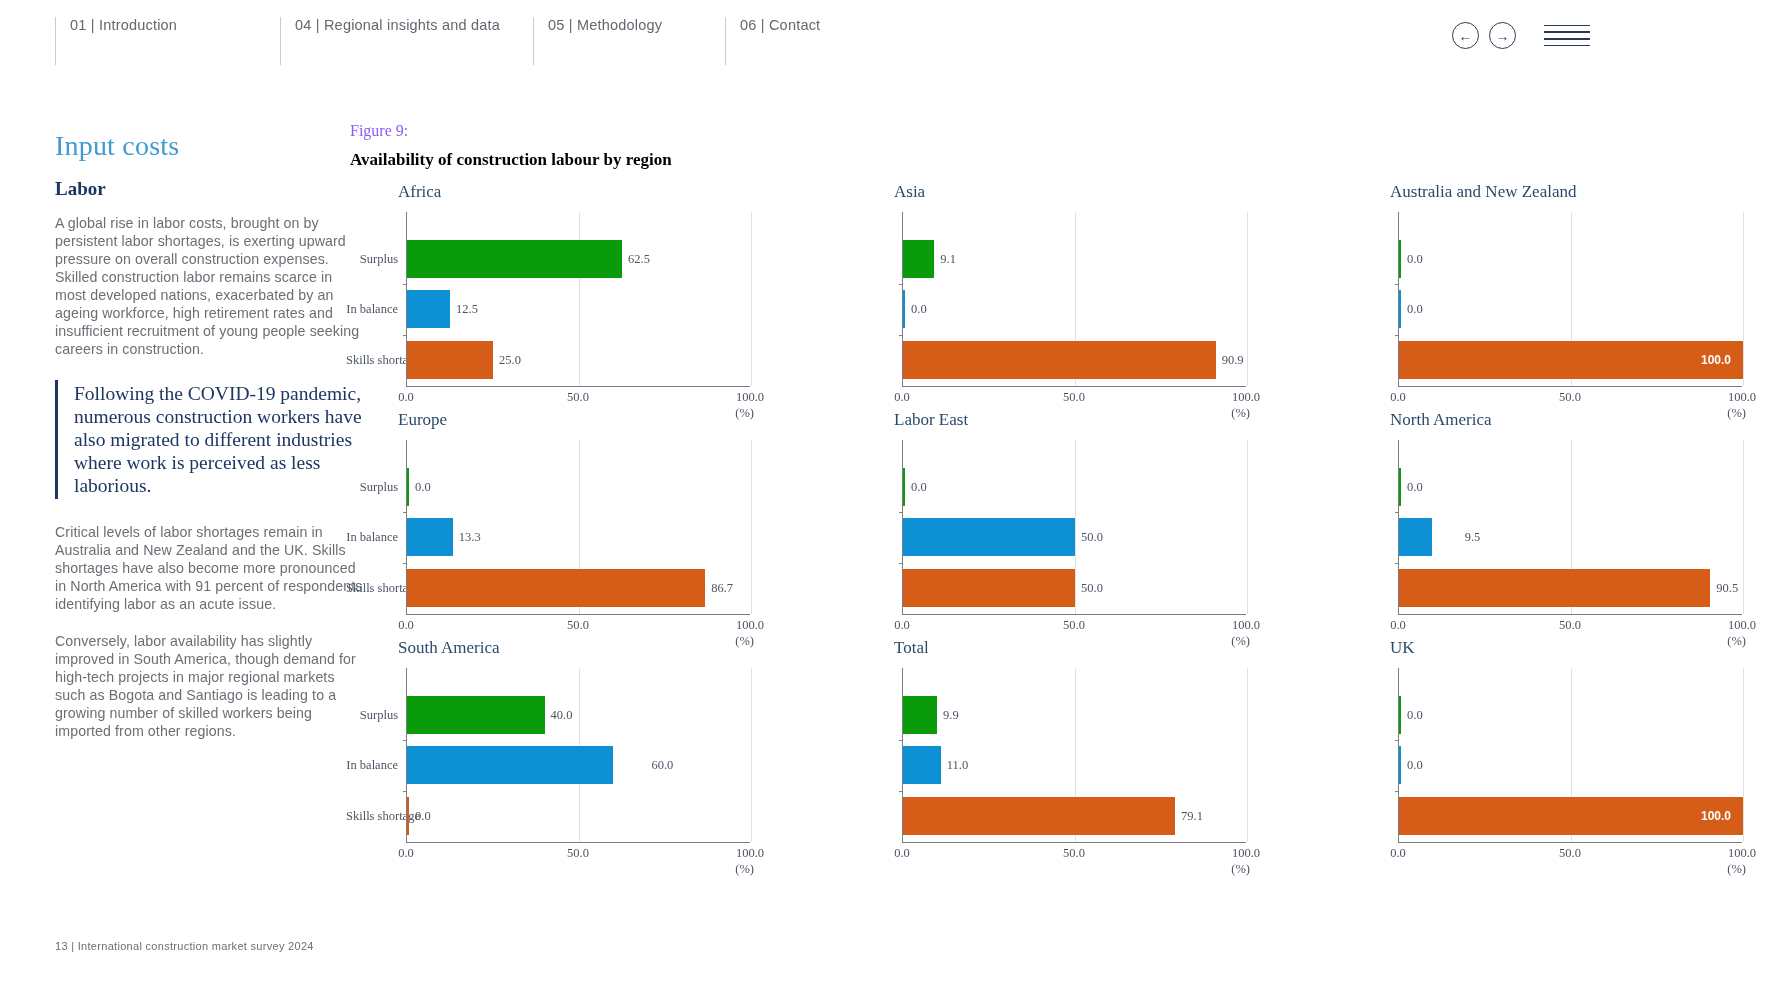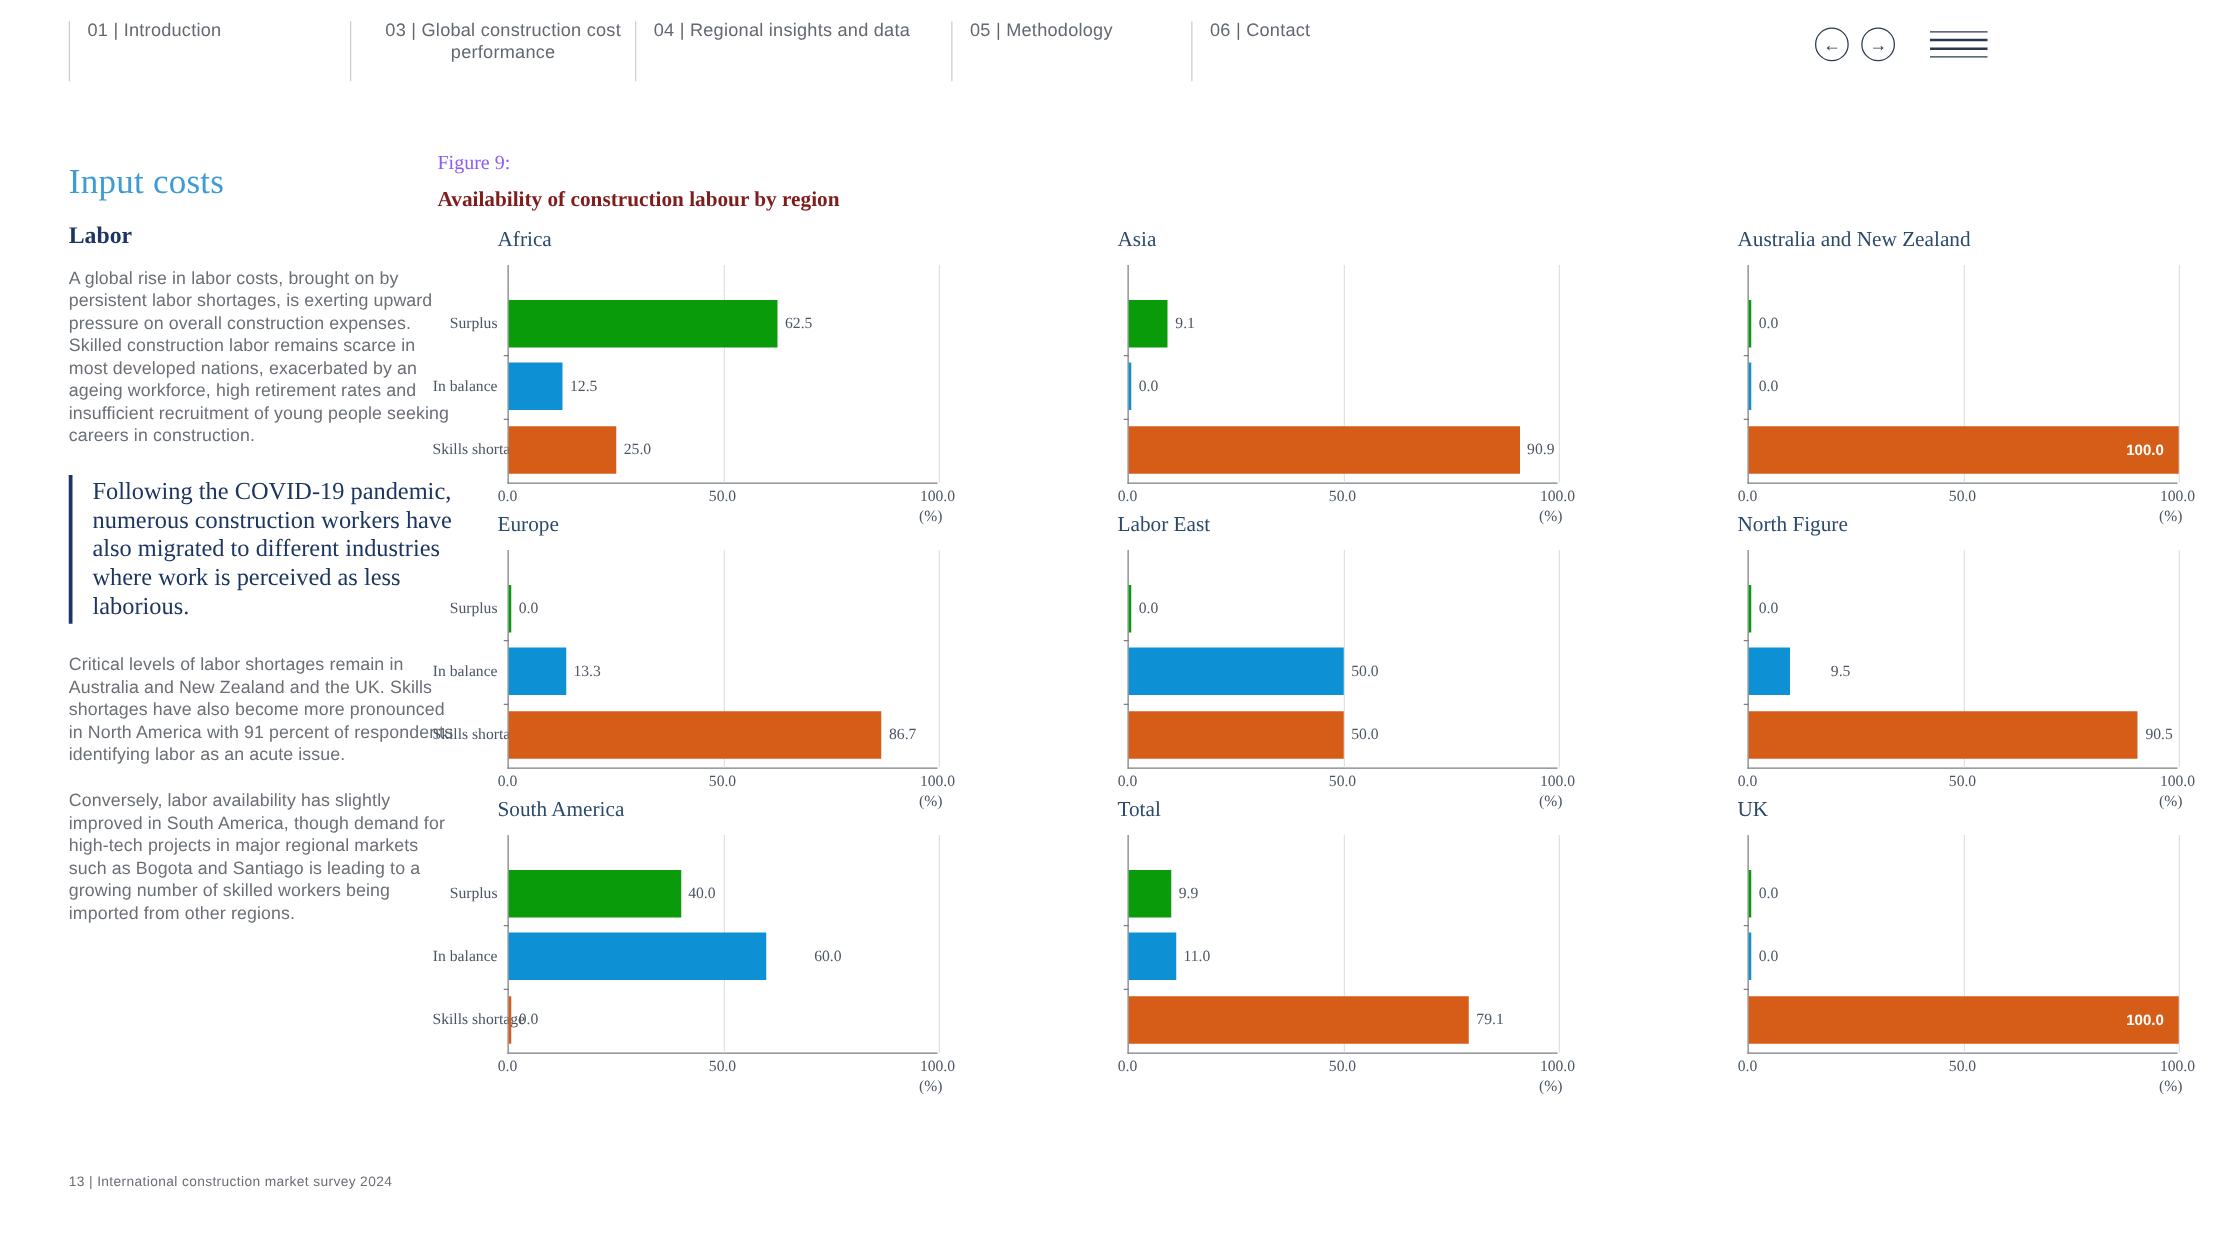--- a/index.html
+++ b/index.html
@@ -124,21 +124,21 @@
   .fig-num {
     font-family: "Liberation Serif", serif;
     font-size: 16px;
     color: #8b5cf6;
     margin: 0 0 10px 0;
   }
   .fig-title {
     font-family: "Liberation Serif", serif;
     font-size: 17px;
     font-weight: 700;
-    color: #7f1d1d;
+    color: #000000;
     margin: 0 0 12px 0;
   }
 
   .grid {
     display: grid;
     grid-template-columns: repeat(3, 400px);
     column-gap: 96px;
     row-gap: 0px;
   }
   .panel { width: 400px; height: 228px; position: relative; }
@@ -250,23 +250,20 @@
     letter-spacing: .3px;
   }
 </style>
 </head>
 <body>
 
 <div class="topnav">
   <div class="nav-items">
     <div class="nav-item w1">
       <span class="nav-text">01 | Introduction</span>
-    </div>
-    <div class="nav-item w3">
-      <span class="nav-text">03 | Global construction cost performance</span>
     </div>
     <div class="nav-item w4">
       <span class="nav-text">04 | Regional insights and data</span>
     </div>
     <div class="nav-item w5">
       <span class="nav-text">05 | Methodology</span>
     </div>
     <div class="nav-item w6">
       <span class="nav-text">06 | Contact</span>
     </div>
@@ -421,21 +418,21 @@
           </div>
           <div class="xaxis">
             <div class="xtick-label" style="left: 0px;">0.0</div>
             <div class="xtick-label" style="left: 172px;">50.0</div>
             <div class="xtick-label" style="left: 344px;">100.0</div>
             <div class="unit-label">(%)</div>
           </div>
         </div>
       </div>
       <div class="panel">
-        <div class="panel-title">North Figure</div>
+        <div class="panel-title">North America</div>
         <div class="plot">
           <div class="cat-labels"></div>
           <div class="axes">
             <div class="gridline" style="left: 172px;"></div>
             <div class="gridline" style="left: 344px;"></div>
             <div class="tick" style="top: 71.75px;"></div>
             <div class="tick" style="top: 122.5px;"></div>
             <div class="bar green zero" style="width: 1.5px; left: 0px; top: 28.25px;"></div>
             <div class="bar-value" style="top: 47.25px; left: 8px;">0.0</div>
             <div class="bar blue" style="width: 32.68px; left: 0px; top: 78.125px;"></div>

